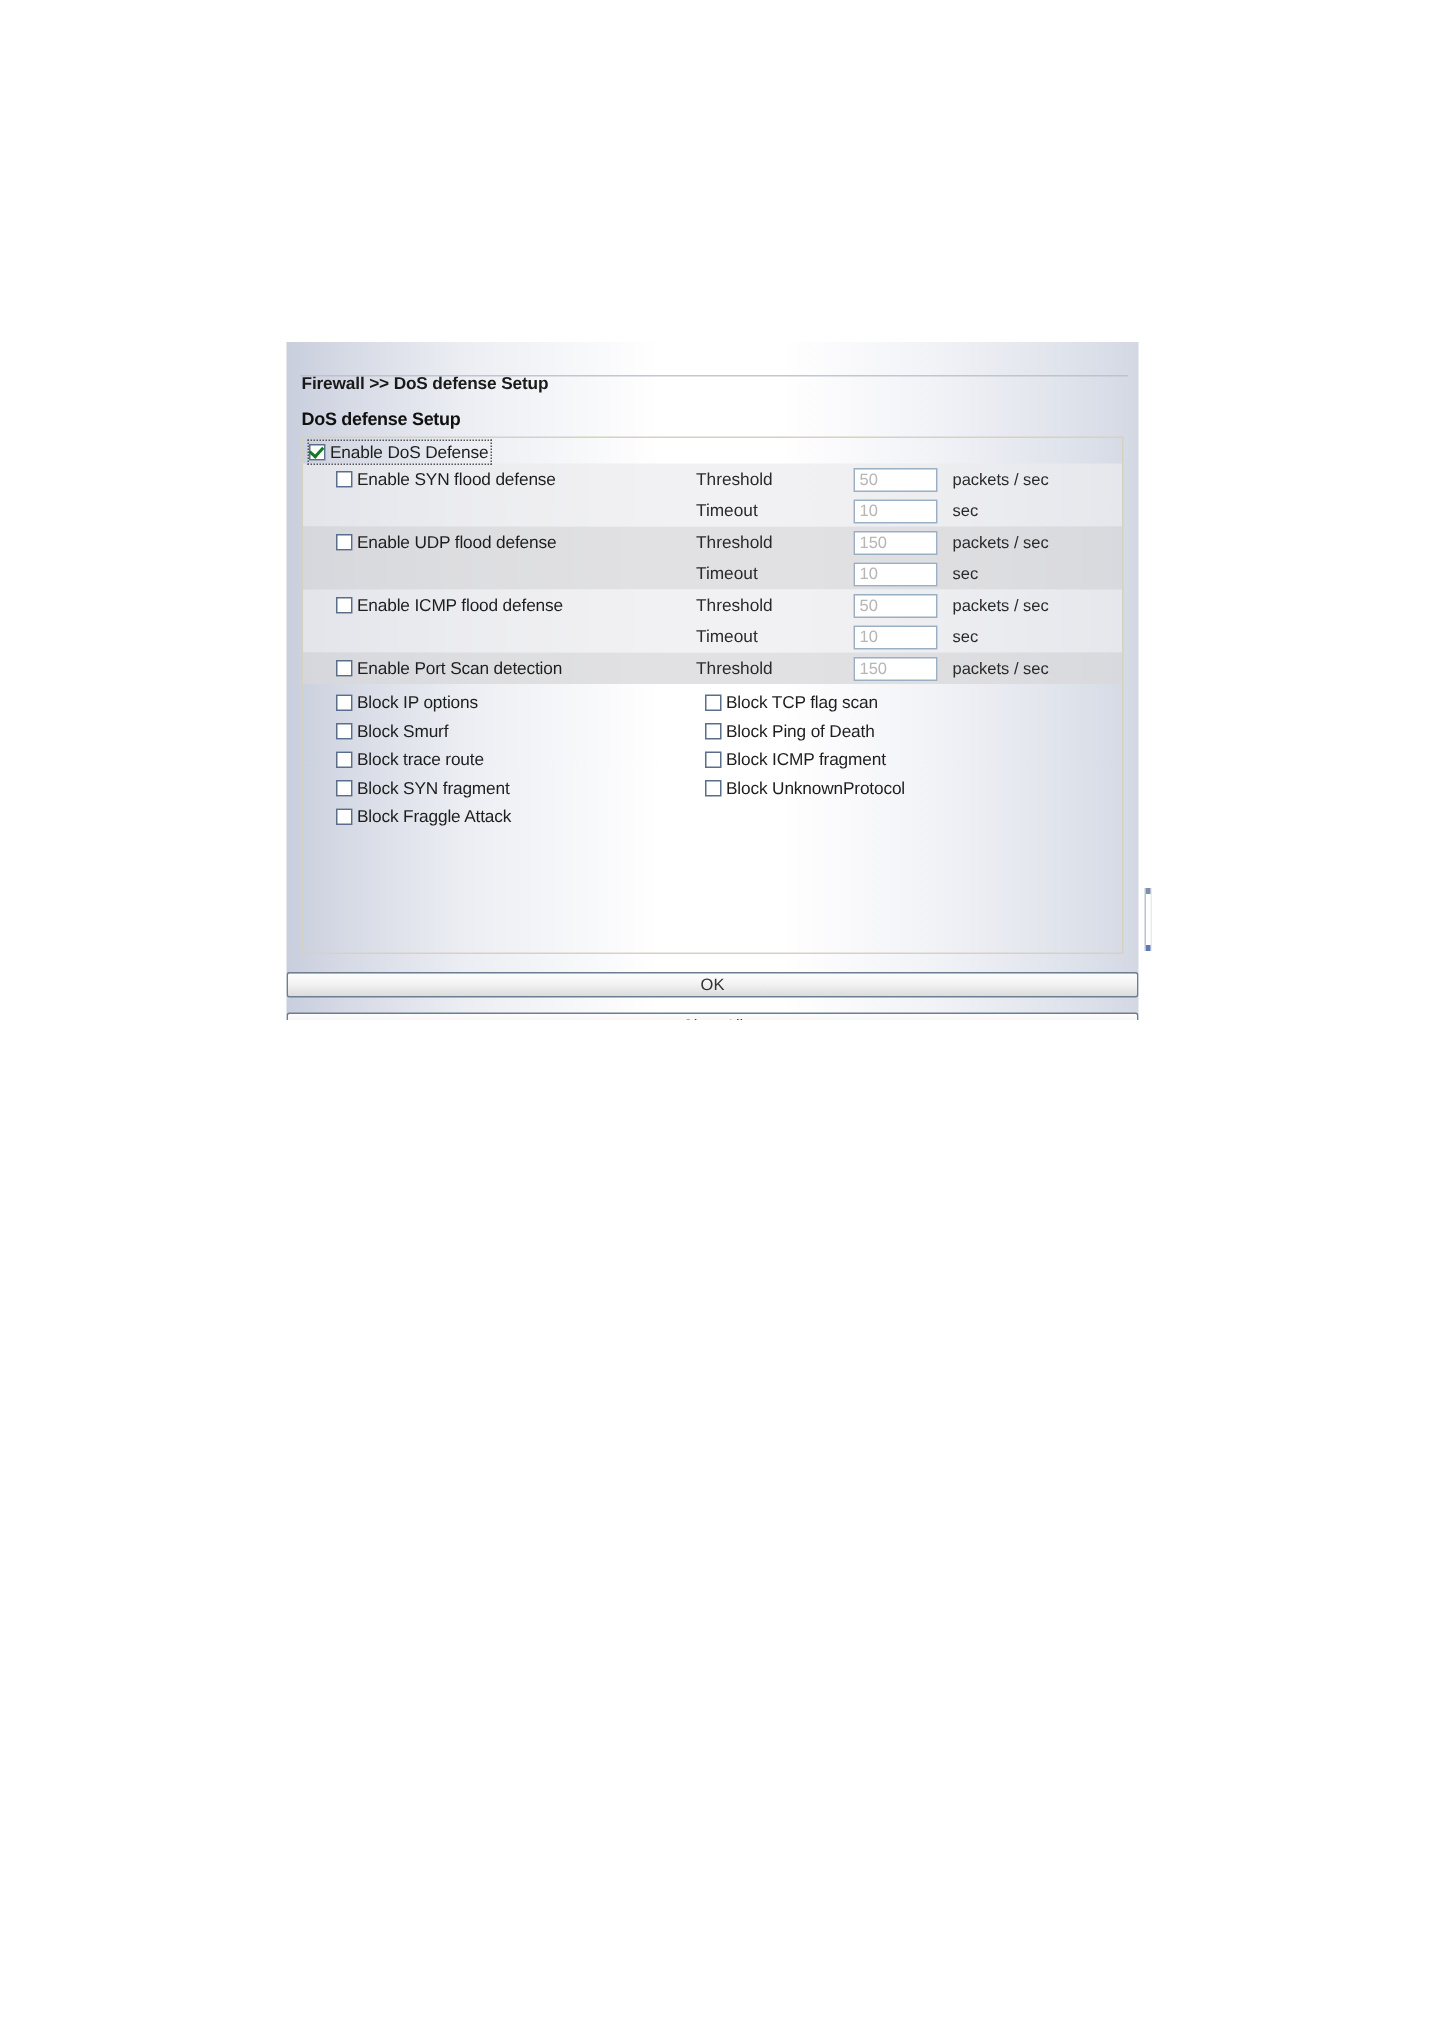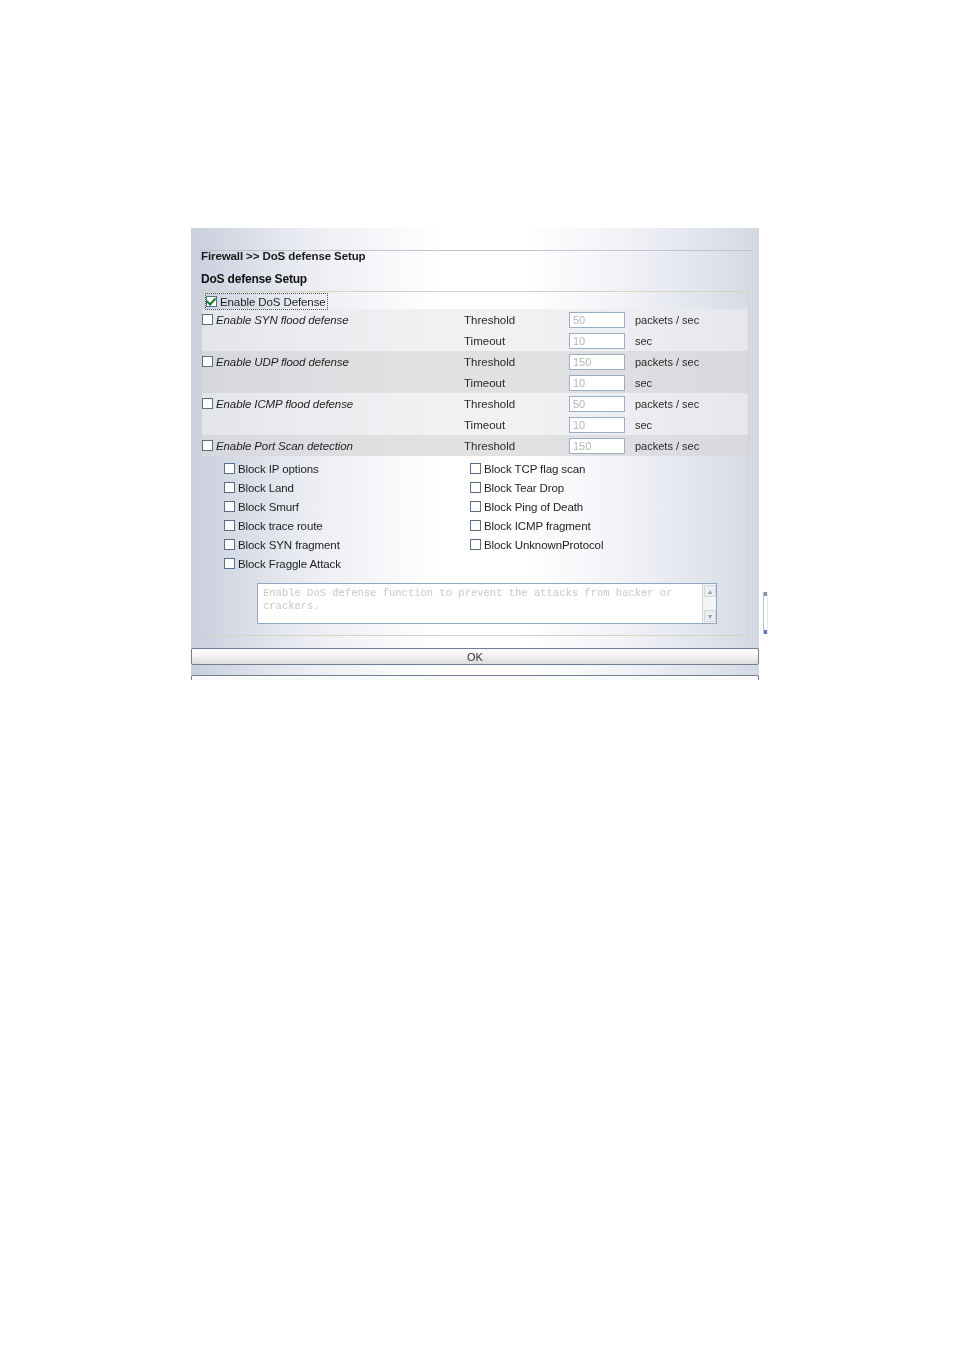--- a/index.html
+++ b/index.html
@@ -107,24 +107,24 @@
   .opt-row {
     display: flex;
     align-items: stretch;
     min-height: 21px;
   }
   .opt-row.shade-a { background: rgba(236,236,238,0.72); }
   .opt-row.shade-b { background: rgba(216,216,219,0.78); }
 
   .opt-left {
     width: 262px;
-    display: flex;
-    align-items: center;
-    box-sizing: border-box;
-    font-style: italic;
+    padding-left: 22px;
+    display: flex;
+    align-items: center;
+    box-sizing: border-box;
   }
   .opt-mid {
     width: 105px;
     display: flex;
     align-items: center;
     font-size: 11.5px;
     color: #2a2a2a;
     text-align: right;
   }
   .opt-field {
@@ -438,101 +438,78 @@
           </span>
         </div>
         <div class="block-col-2">
           <span class="cb-line">
             <span class="cb"></span>
             <span class="cb-label">Block TCP flag scan</span>
           </span>
         </div>
       </div>
 
+
       <div class="block-line">
         <div class="block-col-1">
           <span class="cb-line">
             <span class="cb"></span>
-            <span class="cb-label">Block Land</span>
+            <span class="cb-label">Block Smurf</span>
           </span>
         </div>
         <div class="block-col-2">
           <span class="cb-line">
             <span class="cb"></span>
-            <span class="cb-label">Block Tear Drop</span>
+            <span class="cb-label">Block Ping of Death</span>
           </span>
         </div>
       </div>
 
       <div class="block-line">
         <div class="block-col-1">
           <span class="cb-line">
             <span class="cb"></span>
-            <span class="cb-label">Block Smurf</span>
+            <span class="cb-label">Block trace route</span>
           </span>
         </div>
         <div class="block-col-2">
           <span class="cb-line">
             <span class="cb"></span>
-            <span class="cb-label">Block Ping of Death</span>
+            <span class="cb-label">Block ICMP fragment</span>
           </span>
         </div>
       </div>
 
       <div class="block-line">
         <div class="block-col-1">
           <span class="cb-line">
             <span class="cb"></span>
-            <span class="cb-label">Block trace route</span>
+            <span class="cb-label">Block SYN fragment</span>
           </span>
         </div>
         <div class="block-col-2">
           <span class="cb-line">
             <span class="cb"></span>
-            <span class="cb-label">Block ICMP fragment</span>
+            <span class="cb-label">Block UnknownProtocol</span>
           </span>
         </div>
       </div>
 
       <div class="block-line">
         <div class="block-col-1">
           <span class="cb-line">
             <span class="cb"></span>
-            <span class="cb-label">Block SYN fragment</span>
-          </span>
-        </div>
-        <div class="block-col-2">
-          <span class="cb-line">
-            <span class="cb"></span>
-            <span class="cb-label">Block UnknownProtocol</span>
-          </span>
-        </div>
-      </div>
-
-      <div class="block-line">
-        <div class="block-col-1">
-          <span class="cb-line">
-            <span class="cb"></span>
             <span class="cb-label">Block Fraggle Attack</span>
           </span>
         </div>
         <div class="block-col-2"></div>
       </div>
 
     </div>
 
-    <div class="note-wrap">
-      <div class="note">
-        <div class="note-text">Enable DoS defense function to prevent the attacks from hacker or crackers.</div>
-        <div class="note-scroll">
-          <div class="note-arrow up">▲</div>
-          <div class="note-arrow down">▼</div>
-        </div>
-      </div>
-    </div>
 
   </div>
 
   <div id="buttonbar">
     <div class="btn">OK</div>
     <div class="btn">Clear All</div>
     <div class="btn">Cancel</div>
   </div>
 
 </div>

